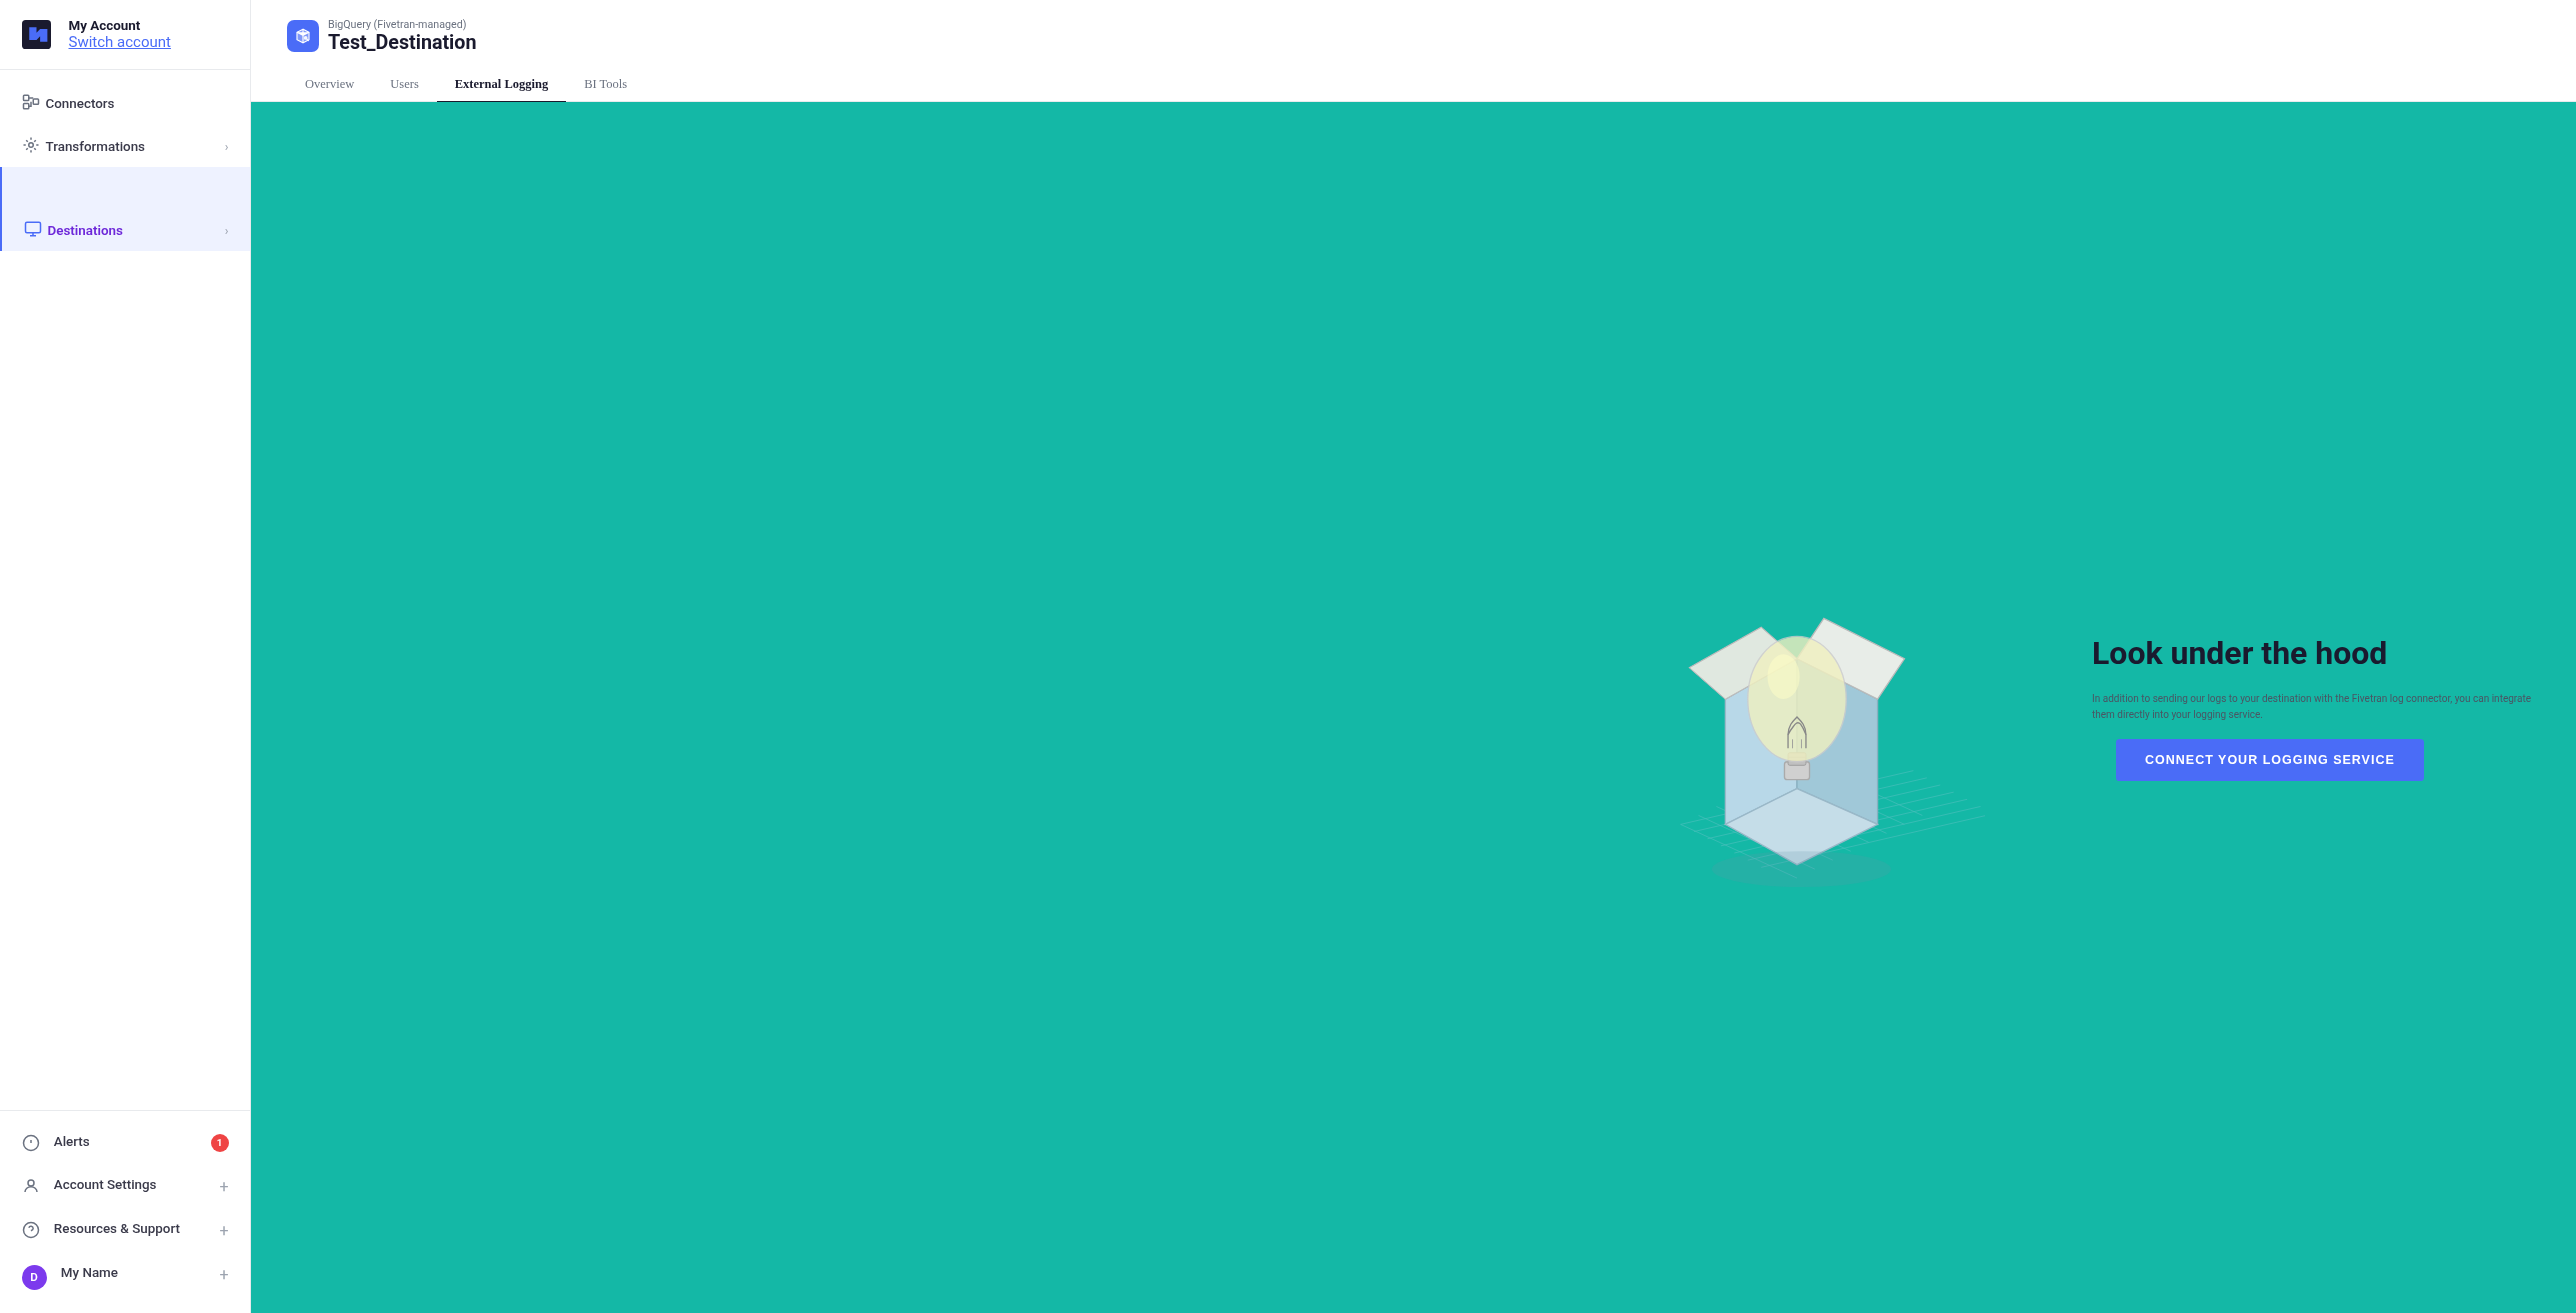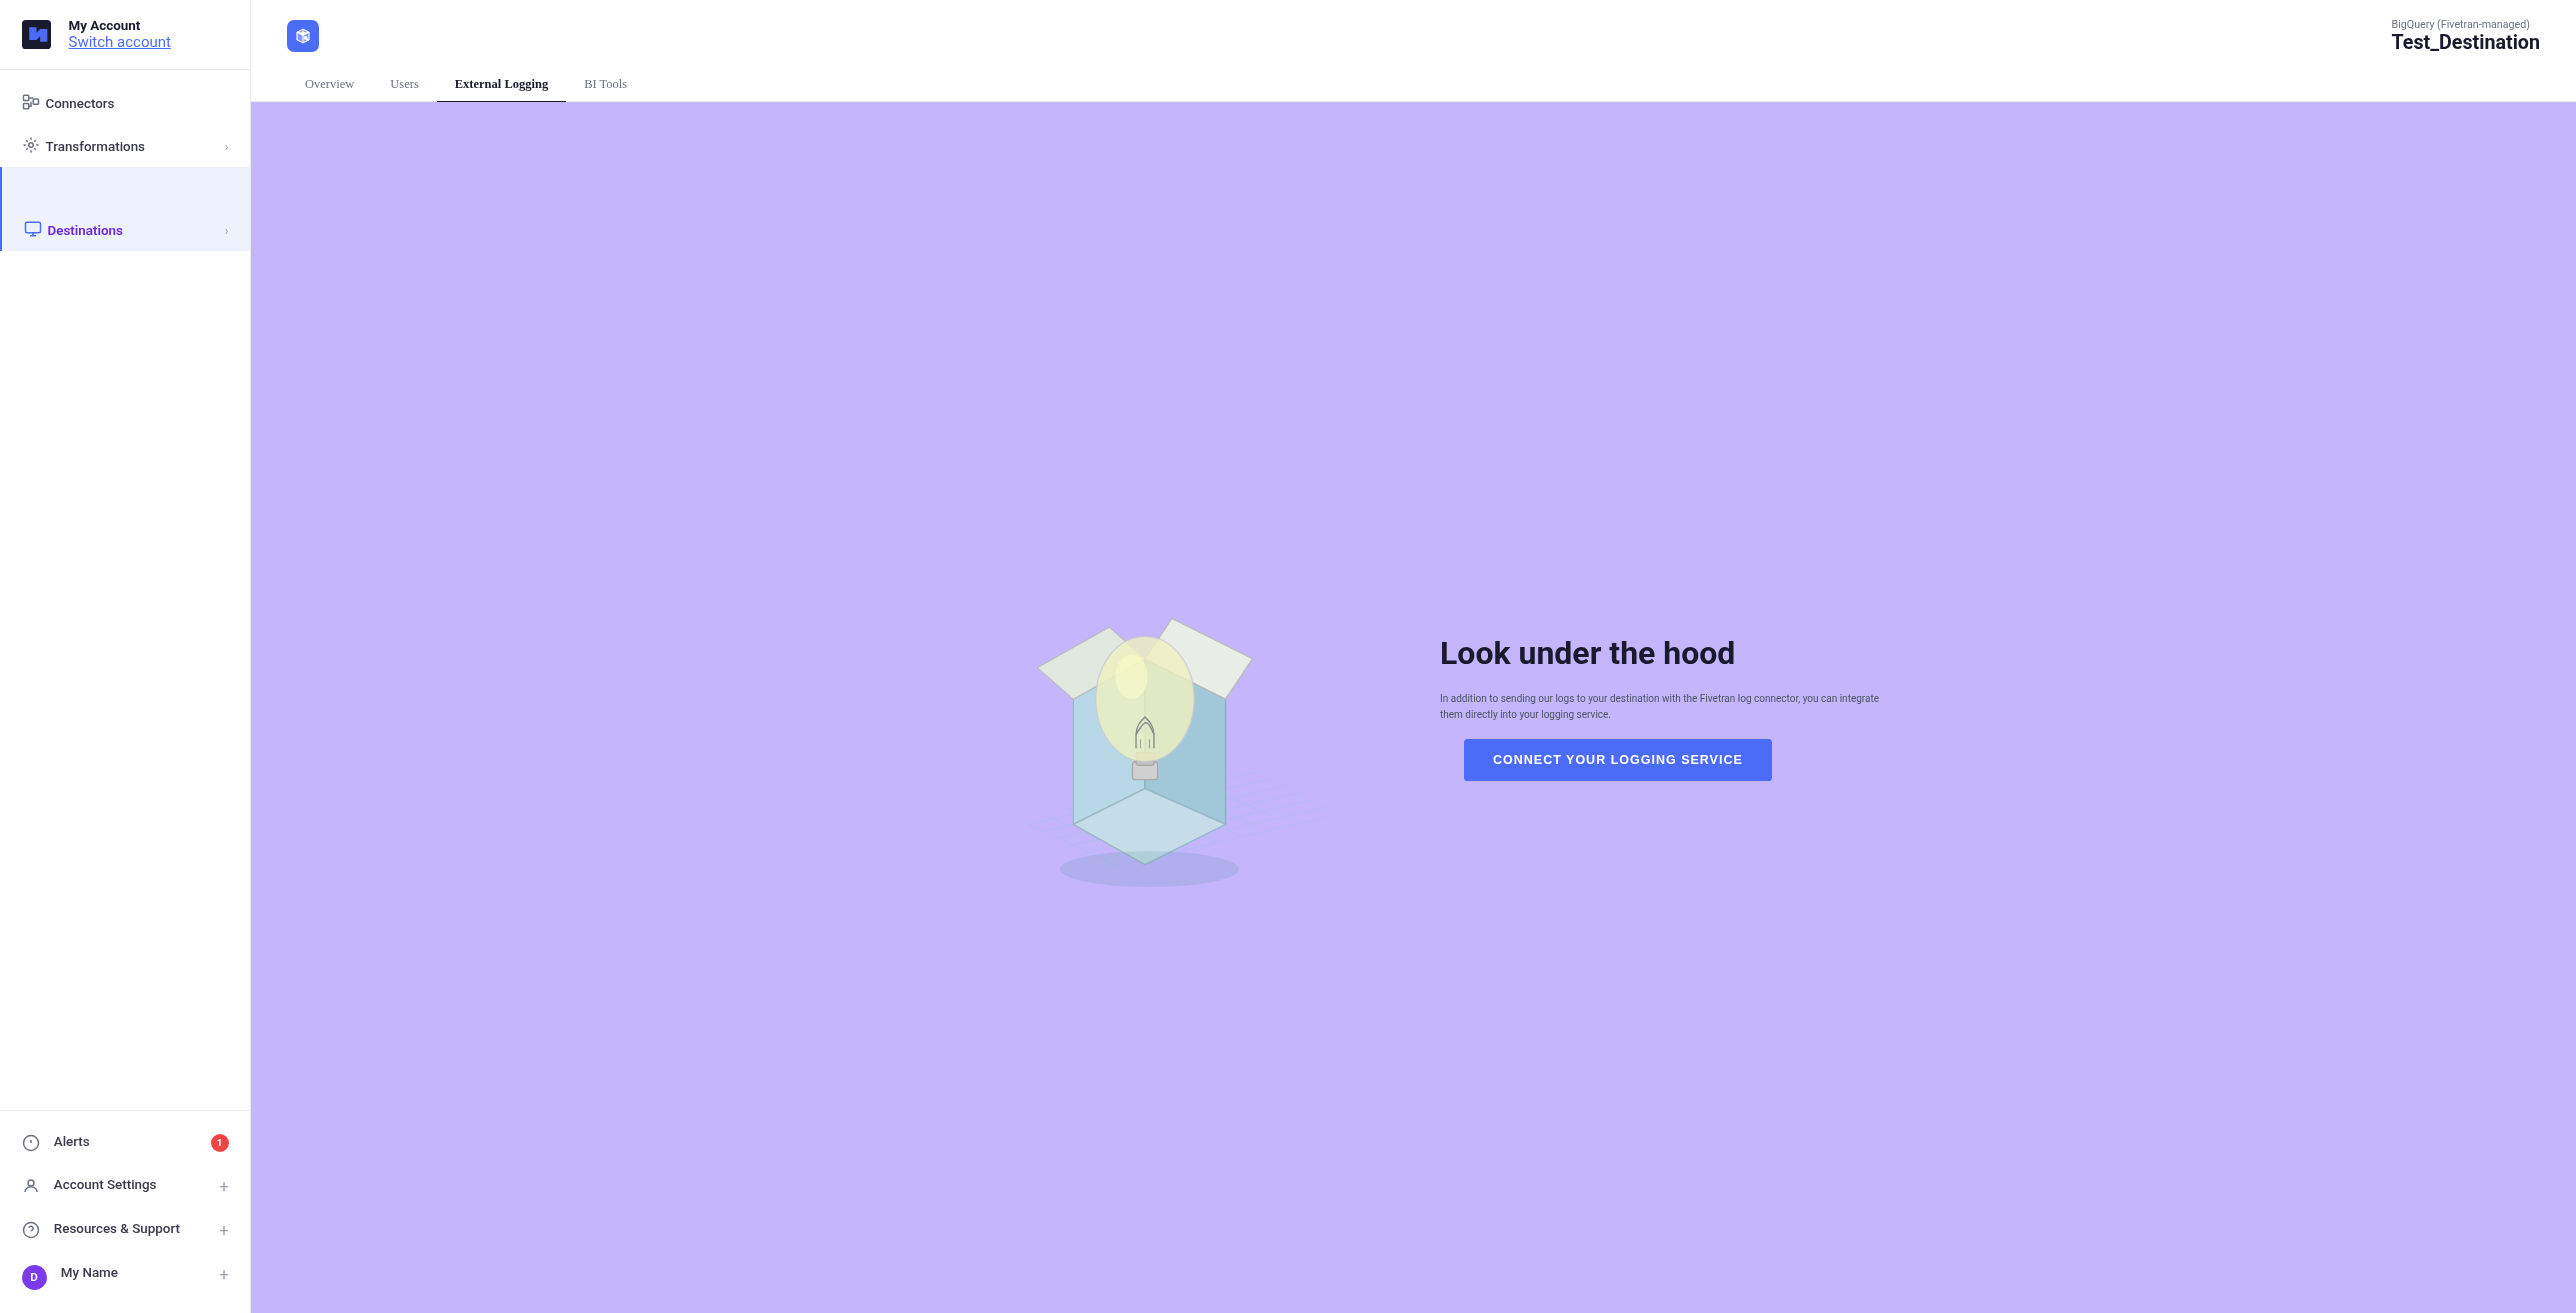--- a/index.html
+++ b/index.html
@@ -155,21 +155,20 @@
       padding: 18px 36px 0;
       border-bottom: 0.9px solid #e8eaed;
       background: #ffffff;
     }
 
     .breadcrumb-row {
       display: flex;
       align-items: center;
       gap: 9px;
       margin-bottom: 10px;
-      justify-content: space-between;
     }
 
     .destination-icon {
       width: 32px;
       height: 32px;
       background: #4a6cf7;
       border-radius: 7.2px;
       display: flex;
       align-items: center;
       justify-content: center;
@@ -217,24 +216,24 @@
       color: #1a1a2e;
       border-bottom: 1.8px solid #1a1a2e;
       font-weight: 600;
     }
 
     
     .page-body {
       flex: 1;
       display: flex;
       align-items: center;
-      justify-content: center;
+      justify-content: flex-end;
       padding: 36px;
       gap: 89px;
-      background: #c4b5fd;
+      background: #14b8a6;
     }
 
     .illustration-area {
       width: 412px;
       flex-shrink: 0;
       display: flex;
       align-items: center;
       justify-content: center;
     }
 

